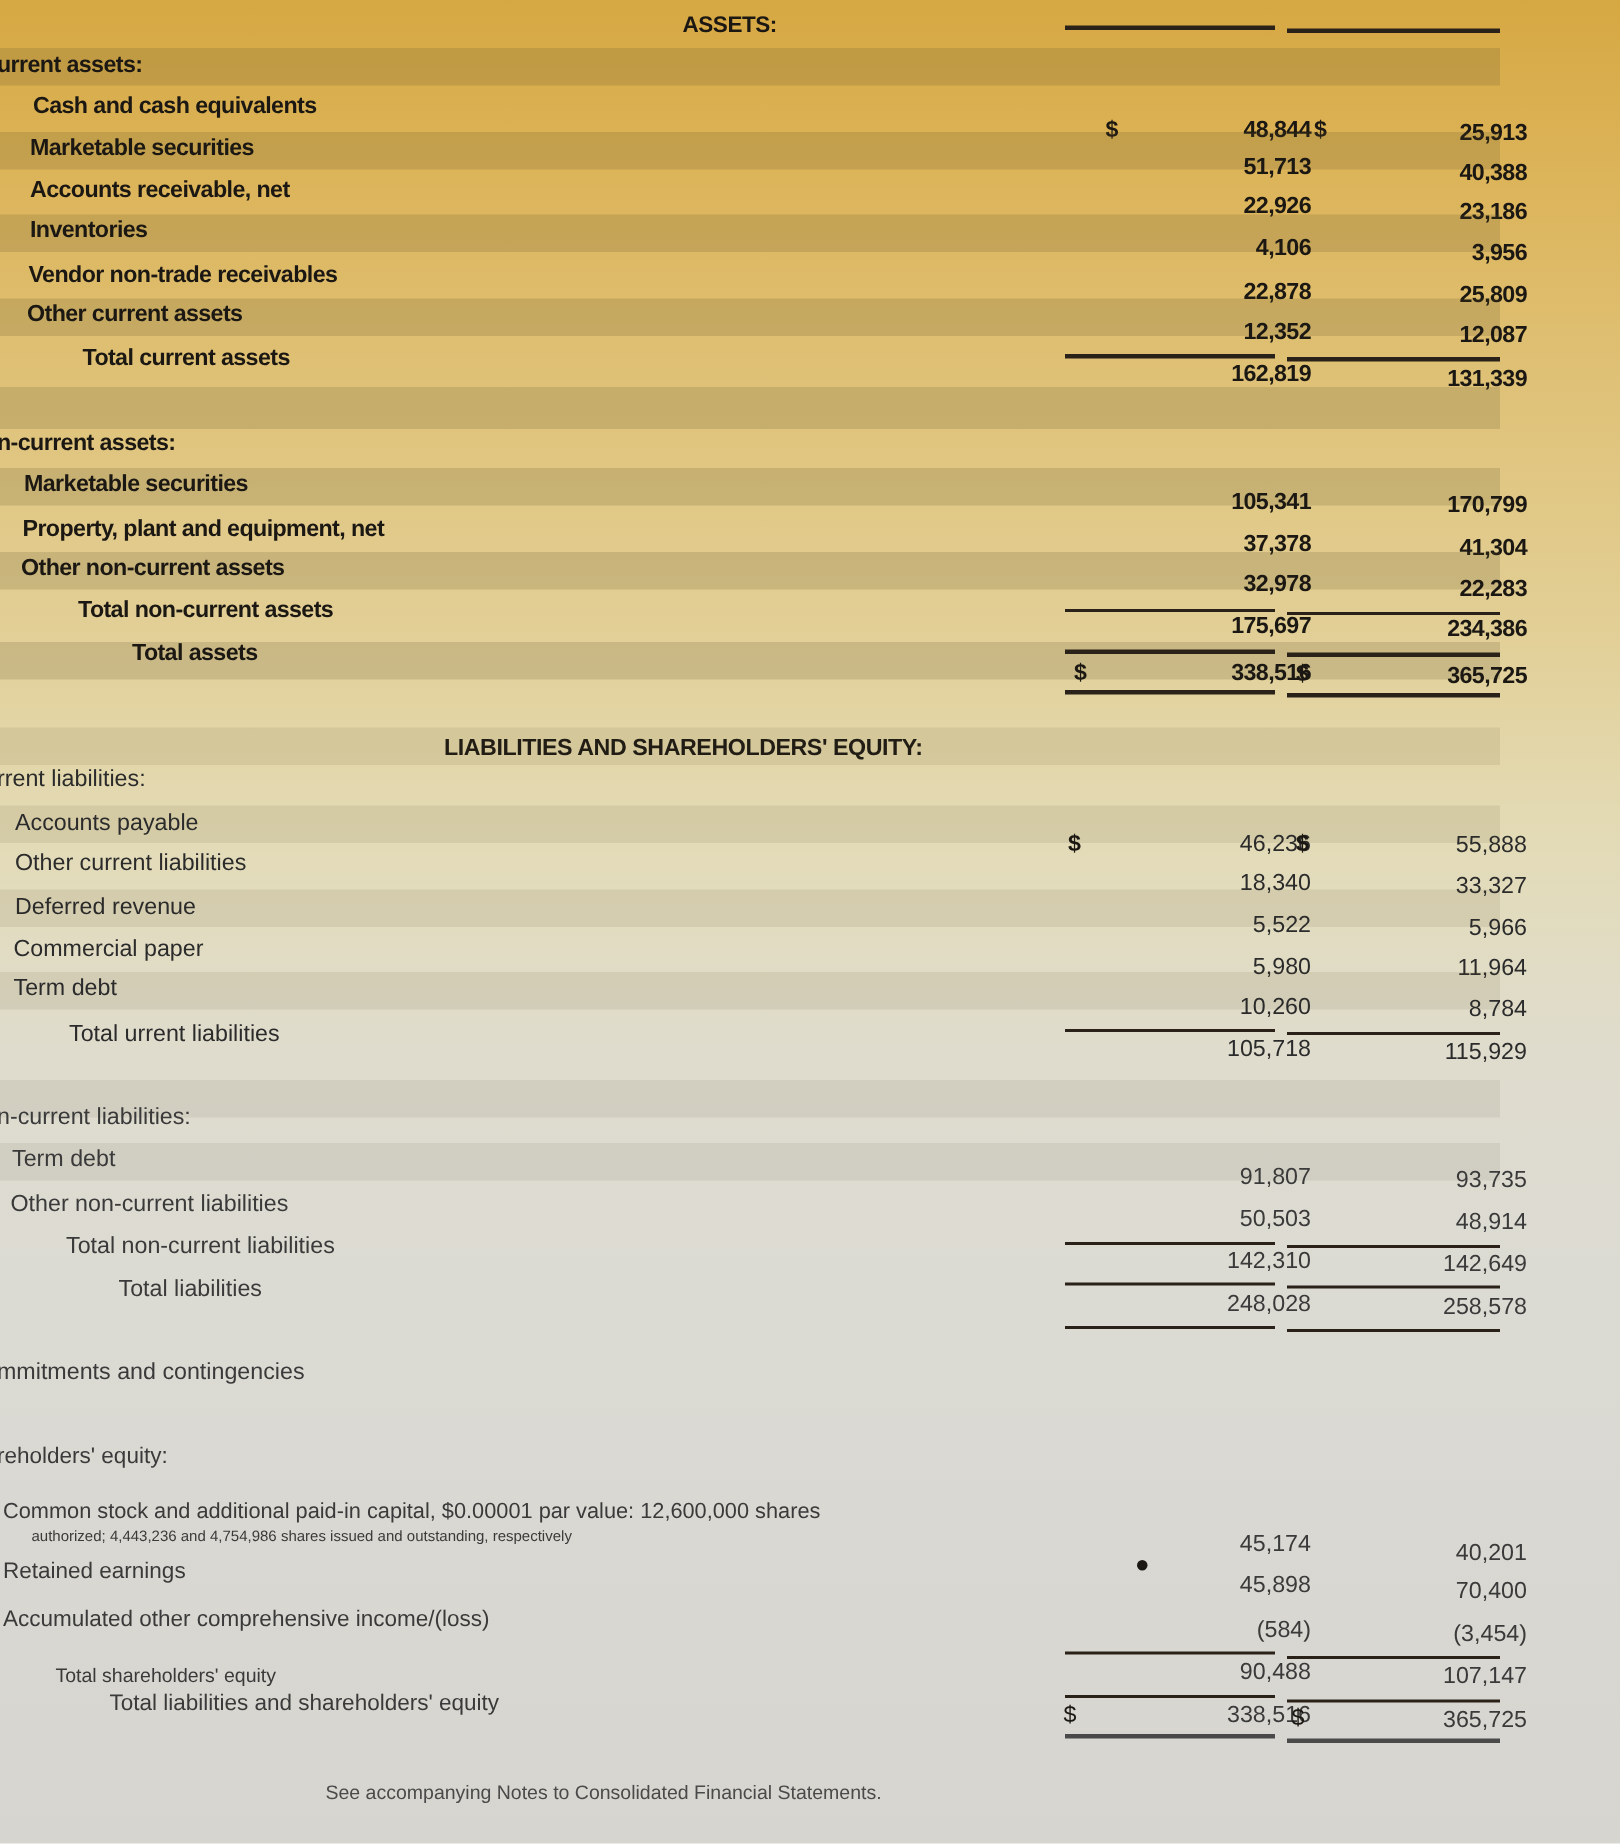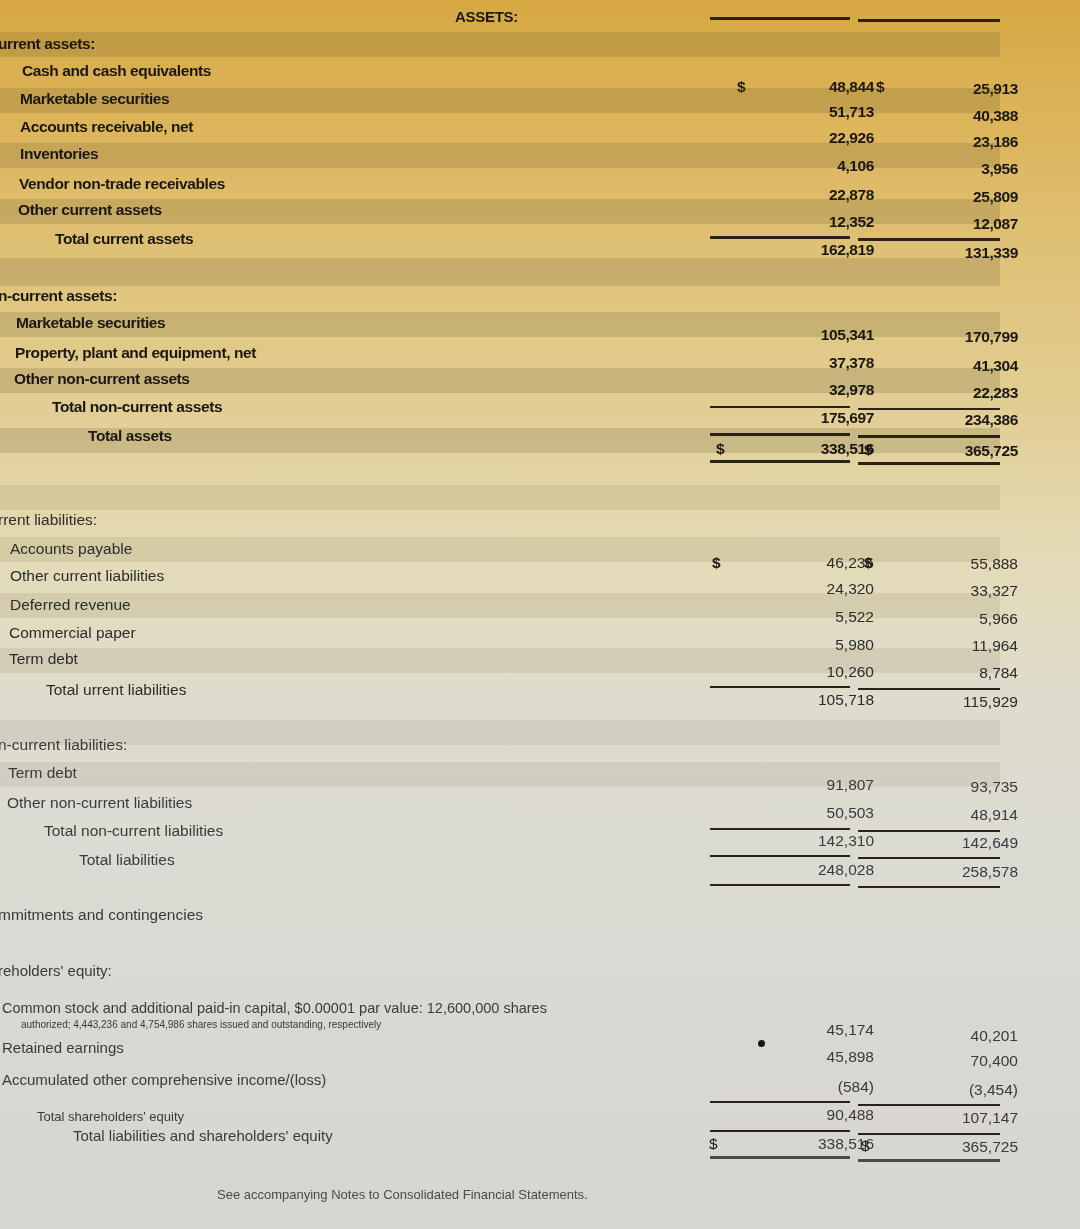--- a/index.html
+++ b/index.html
@@ -119,34 +119,35 @@
     <div class="rule r2 thick" style="top:435px;"></div>
     <div class="lbl" style="left:88px; top:427px;">Total assets</div>
     <div class="dol d1" style="left:716px; top:440px;">$</div>
     <div class="num c1" style="top:440px;">338,516</div>
     <div class="dol d2" style="left:864px; top:441px;">$</div>
     <div class="num c2" style="top:442px;">365,725</div>
     <div class="rule r1 thick" style="top:460px;"></div>
     <div class="rule r2 thick" style="top:462px;"></div>
   </div>
 
+  <div class="section-head" style="left:296px; top:490px; font-size:15.5px;">LIABILITIES AND SHAREHOLDERS' EQUITY:</div>
 
   <div class="lower">
     <div class="band" style="top:485px; background:rgba(90,80,40,0.10);"></div>
     <div class="lbl" style="left:-2px; top:511px;">rrent liabilities:</div>
 
     <div class="band" style="top:537px; background:rgba(90,80,40,0.10);"></div>
     <div class="lbl" style="left:10px; top:540px;">Accounts payable</div>
     <div class="dol d1" style="left:712px; top:554px;">$</div>
     <div class="num c1" style="top:554px;">46,236</div>
     <div class="dol d2" style="left:864px; top:554px;">$</div>
     <div class="num c2" style="top:555px;">55,888</div>
 
     <div class="lbl" style="left:10px; top:567px;">Other current liabilities</div>
-    <div class="num c1" style="top:580px;">24,320</div>
+    <div class="num c1" style="top:580px;">18,340</div>
     <div class="num c2" style="top:582px;">33,327</div>
 
     <div class="band" style="top:593px; background:rgba(90,80,40,0.10);"></div>
     <div class="lbl" style="left:10px; top:596px;">Deferred revenue</div>
     <div class="num c1" style="top:608px;">5,522</div>
     <div class="num c2" style="top:610px;">5,966</div>
 
     <div class="lbl" style="left:9px; top:624px;">Commercial paper</div>
     <div class="num c1" style="top:636px;">5,980</div>
     <div class="num c2" style="top:637px;">11,964</div>

